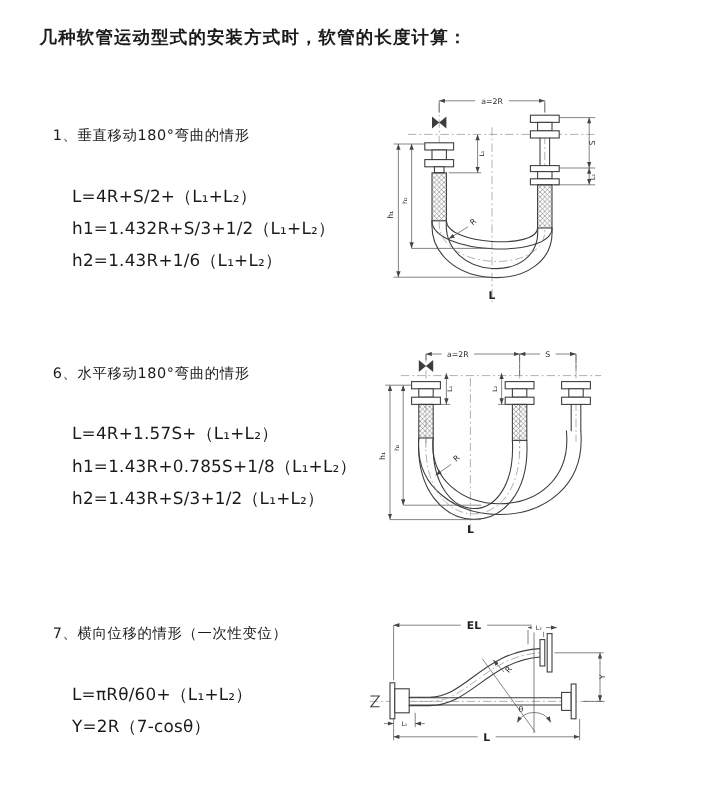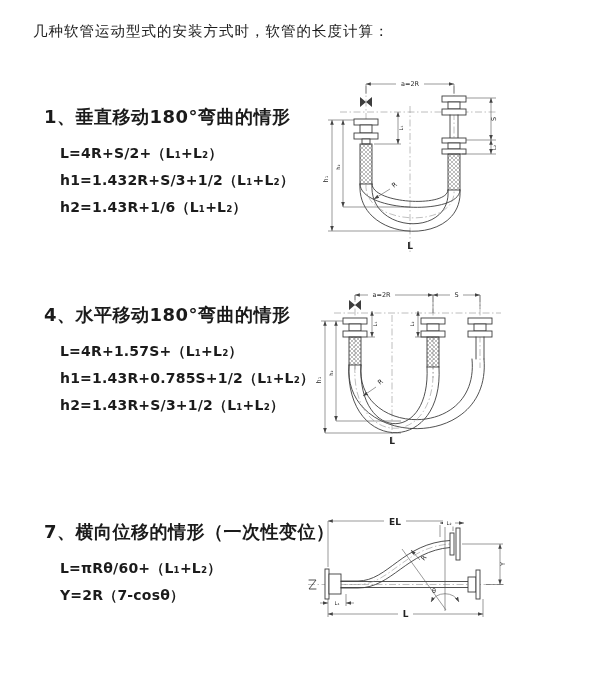--- a/index.html
+++ b/index.html
@@ -2,26 +2,26 @@
 <html><head>
 <meta charset="utf-8">
 <style>
   html,body{margin:0;padding:0;}
   body{
     width:600px;height:675px;background:#ffffff;position:relative;overflow:hidden;
     font-family:"DejaVu Sans","Liberation Sans",sans-serif;color:#1b1b1b;
   }
   .page{position:absolute;inset:0;background:#fff;}
   .doc-title{
-    position:absolute;left:33px;top:22px;font-size:14.5px;font-weight:400;
+    position:absolute;left:33px;top:22px;font-size:14.5px;font-weight:700;
     letter-spacing:1px;white-space:nowrap;
   }
   .section{position:absolute;left:44px;}
-  .sec-heading{font-size:18px;font-weight:700;letter-spacing:0.5px;white-space:nowrap;}
-  .formulas{margin-top:11px;padding-left:16px;font-weight:bold;}
+  .sec-heading{font-size:12px;font-weight:400;letter-spacing:0.5px;white-space:nowrap;}
+  .formulas{margin-top:29px;padding-left:16px;}
   .formula{font-size:14px;line-height:27px;letter-spacing:0.2px;white-space:nowrap;}
   #sec1{top:105px;}
   #sec2{top:303px;}
   #sec3{top:520px;}
   .diagram{position:absolute;}
   #d1{left:310px;top:72px;width:230px;height:185px;}
   #d2{left:306px;top:283px;width:240px;height:170px;}
   #d3{left:300px;top:497px;width:260px;height:146px;}
   svg{display:block;}
   .draw{stroke:#3d3d3d;stroke-width:0.9;fill:none;stroke-linecap:round;}
@@ -44,24 +44,24 @@
   <div class="section" id="sec1">
     <div class="sec-heading">1、垂直移动180°弯曲的情形</div>
     <div class="formulas">
       <div class="formula">L=4R+S/2+（L₁+L₂）</div>
       <div class="formula">h1=1.432R+S/3+1/2（L₁+L₂）</div>
       <div class="formula">h2=1.43R+1/6（L₁+L₂）</div>
     </div>
   </div>
 
   <div class="section" id="sec2">
-    <div class="sec-heading">4、水平移动180°弯曲的情形</div>
+    <div class="sec-heading">6、水平移动180°弯曲的情形</div>
     <div class="formulas">
       <div class="formula">L=4R+1.57S+（L₁+L₂）</div>
-      <div class="formula">h1=1.43R+0.785S+1/2（L₁+L₂）</div>
+      <div class="formula">h1=1.43R+0.785S+1/8（L₁+L₂）</div>
       <div class="formula">h2=1.43R+S/3+1/2（L₁+L₂）</div>
     </div>
   </div>
 
   <div class="section" id="sec3">
     <div class="sec-heading">7、横向位移的情形（一次性变位）</div>
     <div class="formulas">
       <div class="formula">L=πRθ/60+（L₁+L₂）</div>
       <div class="formula">Y=2R（7-cosθ）</div>
     </div>

